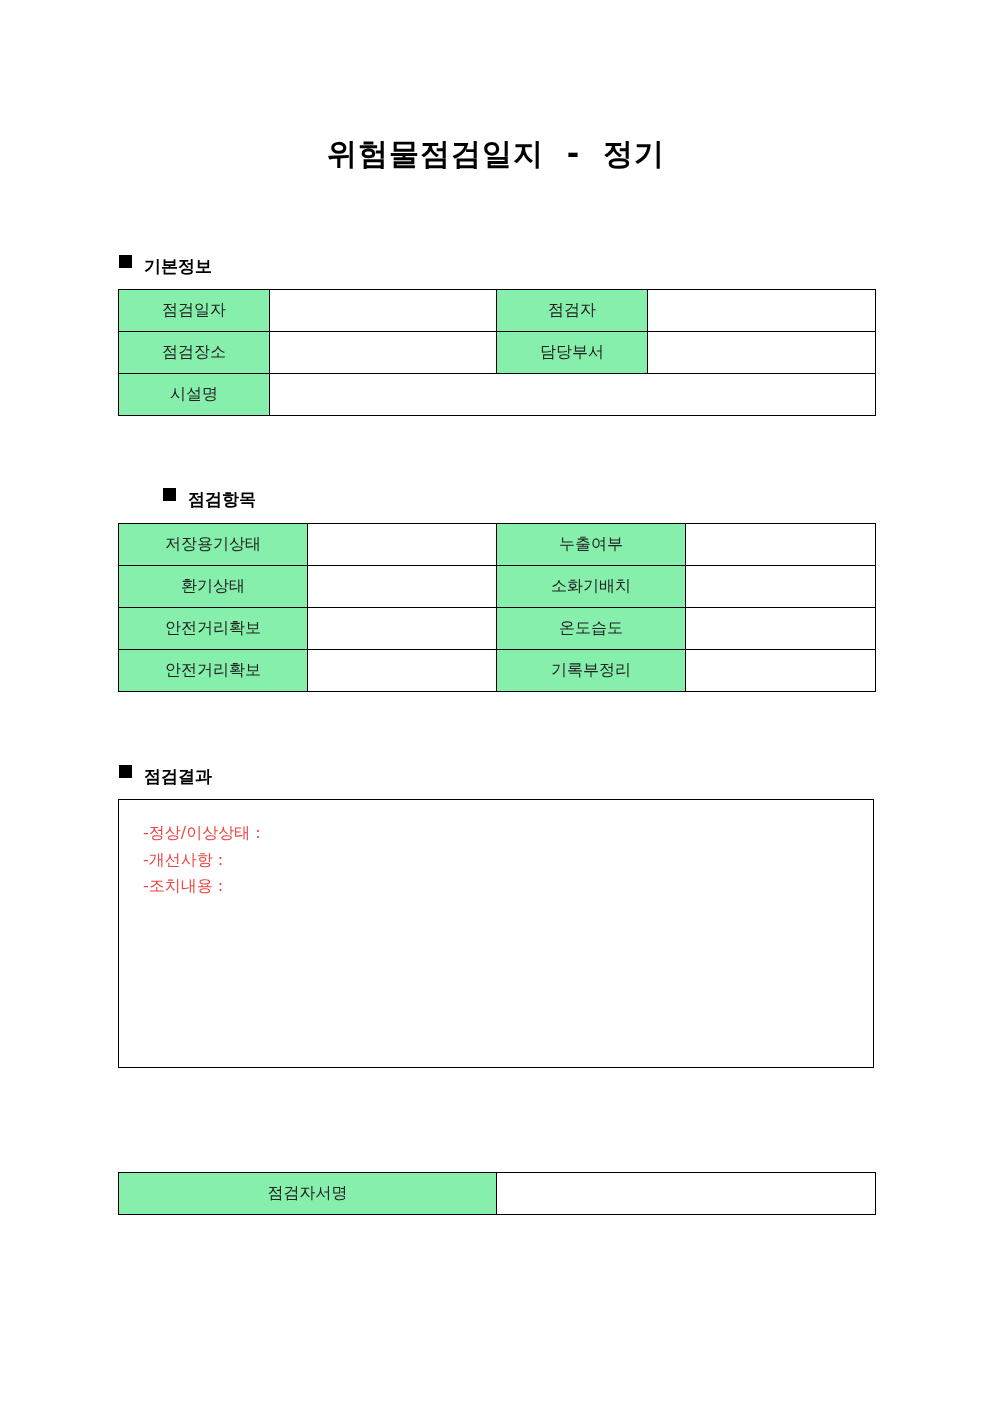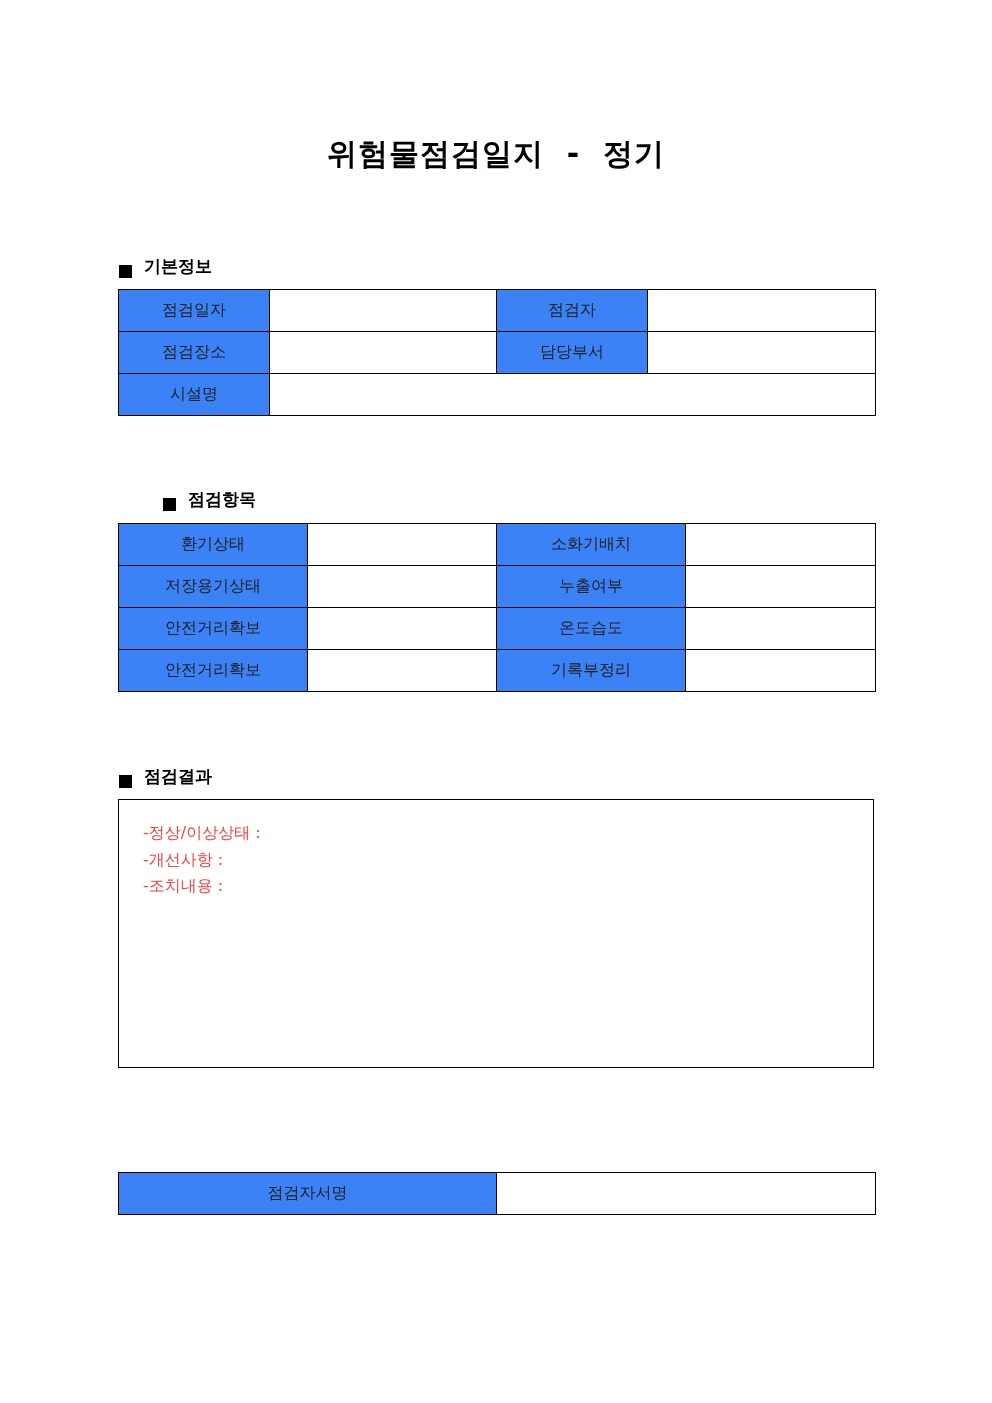--- a/index.html
+++ b/index.html
@@ -27,21 +27,21 @@
       color: #000;
       white-space: pre;
     }
     .section-header {
       position: absolute;
       left: 119px;
       font-size: 17px;
       font-weight: bold;
       color: #000;
       display: flex;
-      align-items: flex-end;
+      align-items: flex-start;
     }
     .section-header .square {
       display: inline-block;
       width: 13px;
       height: 13px;
       background: #000;
       margin-right: 12px;
     }
     table.form-table {
       position: absolute;
@@ -53,21 +53,21 @@
     table.form-table td {
       border: 1.5px solid #000;
       height: 41px;
       padding: 0;
       font-size: 16px;
       text-align: center;
       vertical-align: middle;
       color: #222;
     }
     table.form-table td.label {
-      background: #3b82f6;
+      background: #86efac;
     }
     table.form-table td.value {
       background: #ffffff;
     }
     .result-box {
       position: absolute;
       left: 118px;
       top: 799px;
       width: 754px;
       height: 267px;
@@ -130,29 +130,29 @@
 
 <table class="form-table" style="top:523px;">
   <colgroup>
     <col style="width:189px">
     <col style="width:189px">
     <col style="width:189px">
     <col style="width:190px">
   </colgroup>
   <tbody>
       <tr>
+    <td class="label">저장용기상태</td>
+    <td class="value"></td>
+    <td class="label">누출여부</td>
+    <td class="value"></td>
+  </tr>
+  <tr>
     <td class="label">환기상태</td>
     <td class="value"></td>
     <td class="label">소화기배치</td>
-    <td class="value"></td>
-  </tr>
-  <tr>
-    <td class="label">저장용기상태</td>
-    <td class="value"></td>
-    <td class="label">누출여부</td>
     <td class="value"></td>
   </tr>
   <tr>
     <td class="label">안전거리확보</td>
     <td class="value"></td>
     <td class="label">온도습도</td>
     <td class="value"></td>
   </tr>
   <tr>
     <td class="label">안전거리확보</td>

